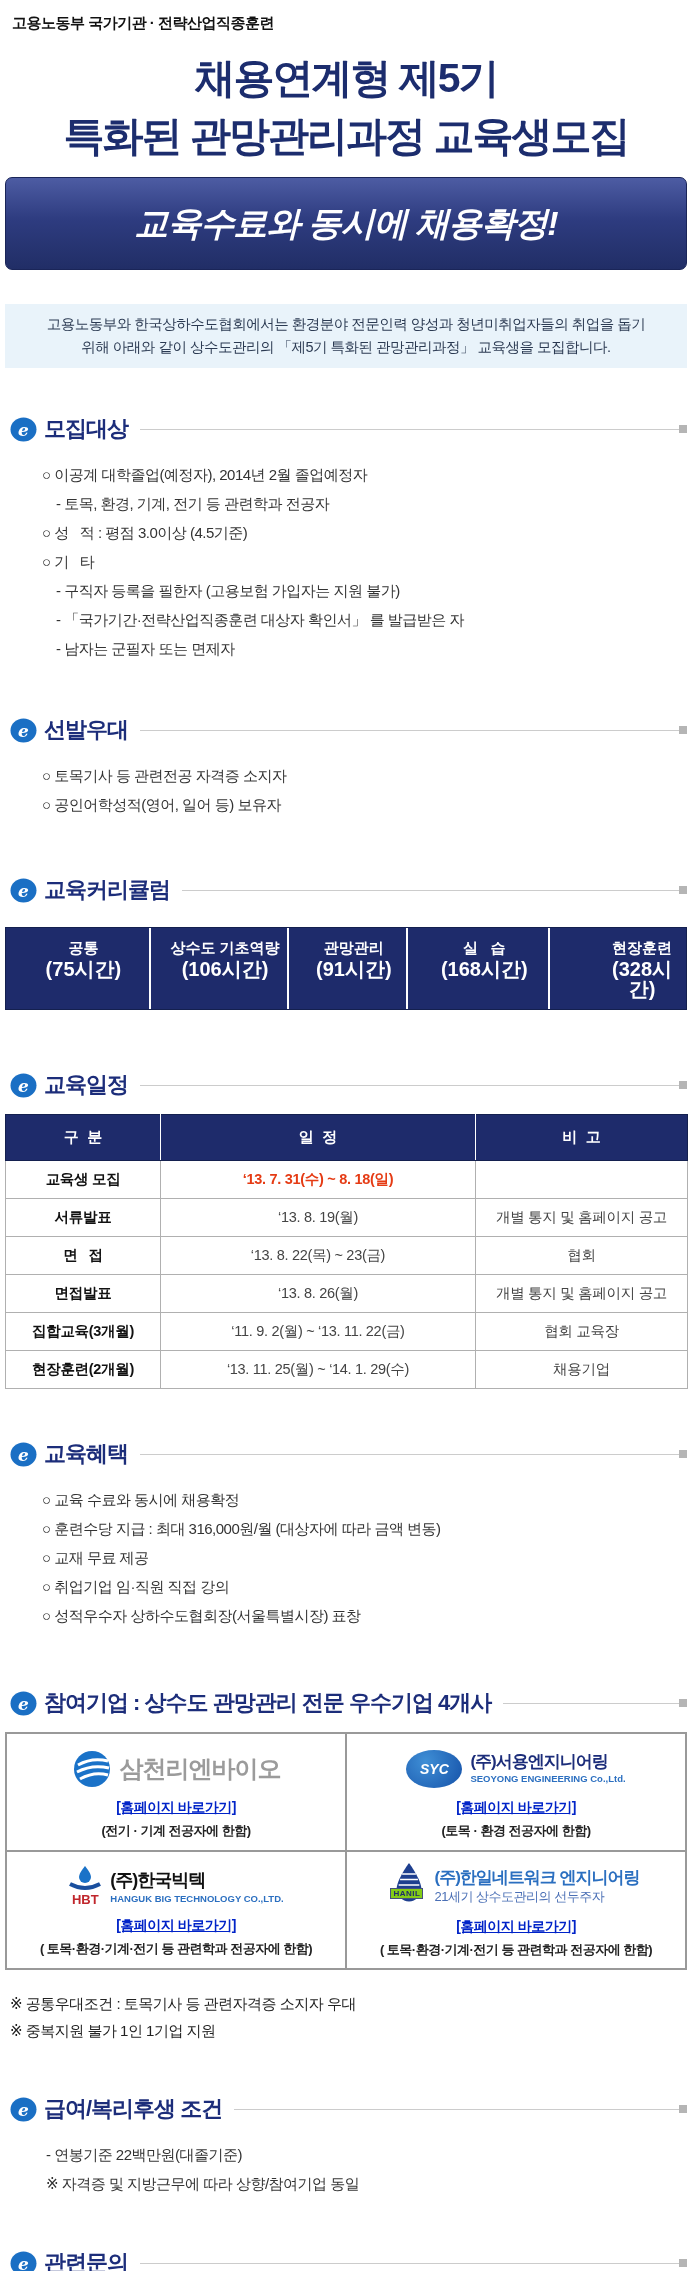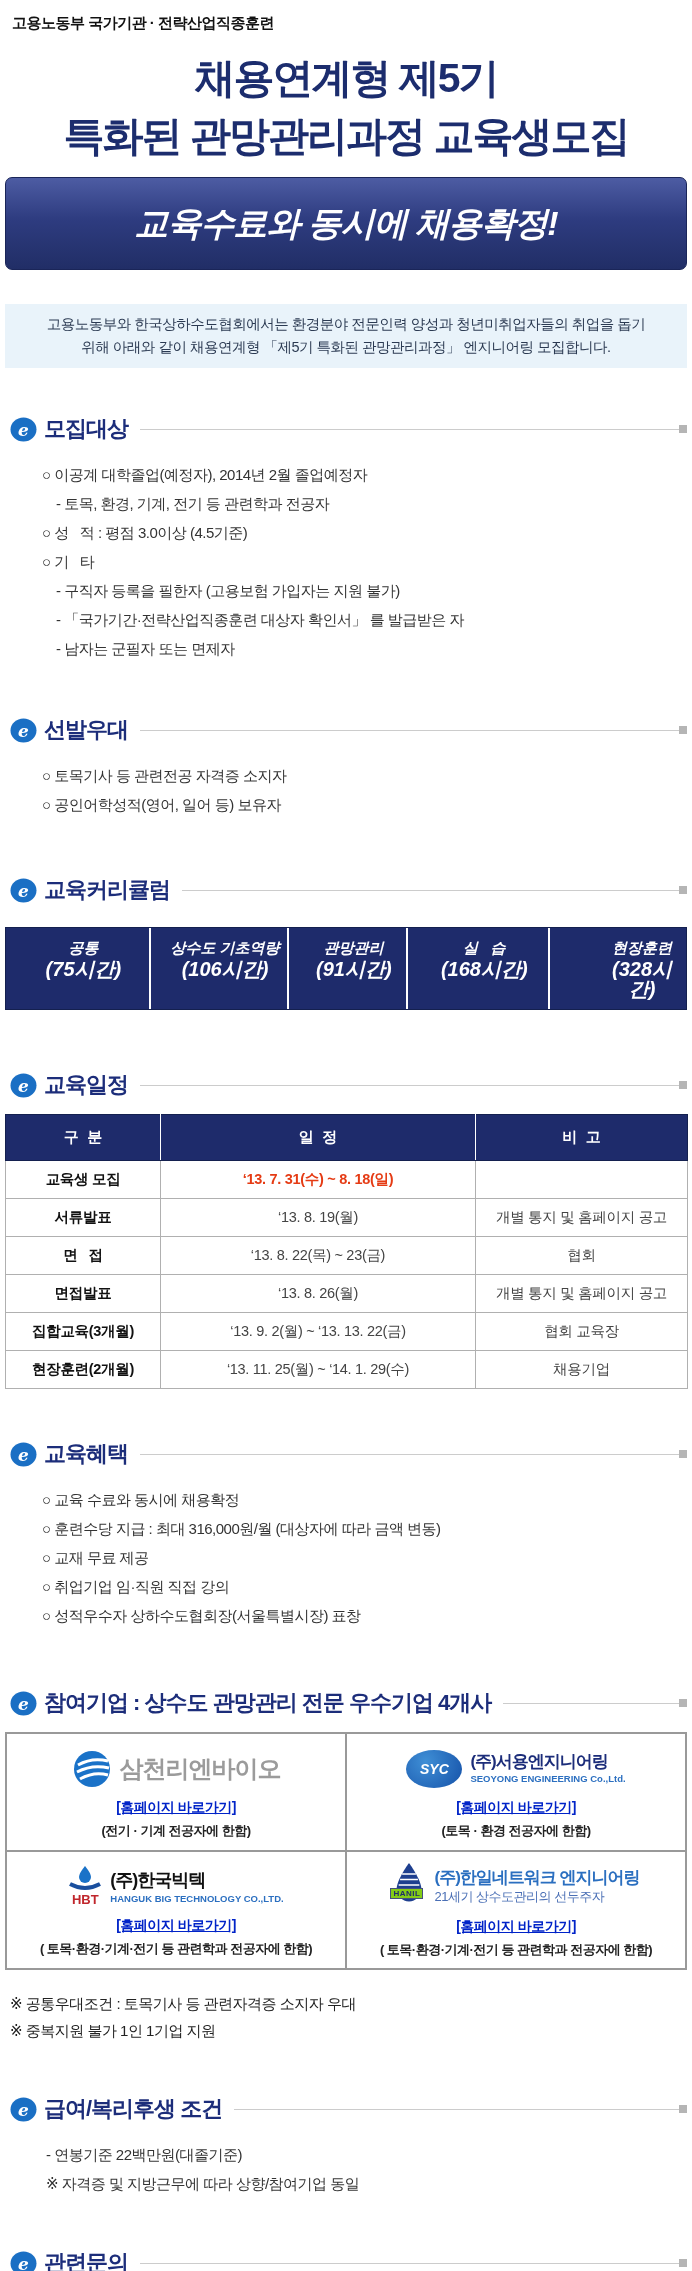--- a/index.html
+++ b/index.html
@@ -27,21 +27,21 @@
   .sec-rule { flex:1 1 auto; height:1px; background:#cccccc; margin-left:12px; }
   .sec-end { flex:0 0 auto; width:8px; height:8px; background:#b5b5b5; }
 
   .list { margin:16px 0 0 42px; list-style:none; }
   .list li { font-size:15px; line-height:29px; color:#333; letter-spacing:-0.5px; white-space:pre-wrap; }
   .list li.l2 { padding-left:14px; }
 
   
   .curr { display:flex; margin:22px 5px 0 5px; background:#1e2b6b; border:1px solid #14204f; }
   .curr-cell { flex:1 1 auto; padding:9px 2px 10px 14px; text-align:center; color:#fff;
-               border-right:2px solid #ffffff;font-style:italic; }
+               border-right:2px solid #ffffff; }
   .curr-cell:last-child { border-right:none; }
   .curr-cell .nm { font-size:15px; font-weight:bold; line-height:22px; white-space:pre-wrap; }
   .curr-cell .hr { font-size:20px; font-weight:bold; line-height:20px; }
   .c0{flex-basis:22.5%;} .c1{flex-basis:21.5%;} .c2{flex-basis:18.5%;} .c3{flex-basis:22%;} .c4{flex-basis:15.5%;margin-left:36px;}
 
   
   table.sched { margin:14px 5px 0 5px; width:682px; border-collapse:collapse; table-layout:fixed; }
   table.sched th { background:#1e2b6b; color:#fff; font-size:15px; font-weight:bold;
                    height:46px; border:1px solid #ffffff; border-top:1px solid #14204f; border-bottom:1px solid #14204f;
                    white-space:pre-wrap; }
@@ -80,21 +80,21 @@
 
 <div class="page">
 
   <div class="top-label">고용노동부 국가기관 · 전략산업직종훈련</div>
 
   <h1 class="title"><span>채용연계형 제5기</span><br><span>특화된 관망관리과정 교육생모집</span></h1>
 
   <div class="banner">교육수료와 동시에 채용확정!</div>
 
   <div class="intro"><span>고용노동부와 한국상하수도협회에서는 환경분야 전문인력 양성과 청년미취업자들의 취업을 돕기</span>
-<span>위해 아래와 같이 채용연계형 「제5기 특화된 관망관리과정」 엔지니어링 모집합니다.</span></div>
+<span>위해 아래와 같이 상수도관리의 「제5기 특화된 관망관리과정」 교육생을 모집합니다.</span></div>
 
   <div class="sec-head">
     <svg class="sec-icon" viewBox="0 0 27 25">
         <ellipse cx="13.5" cy="12.5" rx="13" ry="12" fill="#1a6fc4"></ellipse>
         <text x="13.5" y="18.5" font-size="17" font-style="italic" font-weight="bold" fill="#ffffff" text-anchor="middle" font-family="DejaVu Serif, serif">e</text>
       </svg>
     <span class="sec-title">모집대상</span>
     <span class="sec-rule"></span>
       <span class="sec-end"></span>
   </div>
@@ -190,21 +190,21 @@
           <td>‘13. 8. 22(목) ~ 23(금)</td>
           <td>협회</td>
         </tr>
     <tr>
           <td class="lbl">면접발표</td>
           <td>‘13. 8. 26(월)</td>
           <td>개별 통지 및 홈페이지 공고</td>
         </tr>
     <tr>
           <td class="lbl">집합교육(3개월)</td>
-          <td>‘13. 9. 2(월) ~ ‘13. 13. 22(금)</td>
+          <td>‘11. 9. 2(월) ~ ‘13. 11. 22(금)</td>
           <td>협회 교육장</td>
         </tr>
     <tr>
           <td class="lbl">현장훈련(2개월)</td>
           <td>‘13. 11. 25(월) ~ ‘14. 1. 29(수)</td>
           <td>채용기업</td>
         </tr>
   </tbody>
     </table>
 

